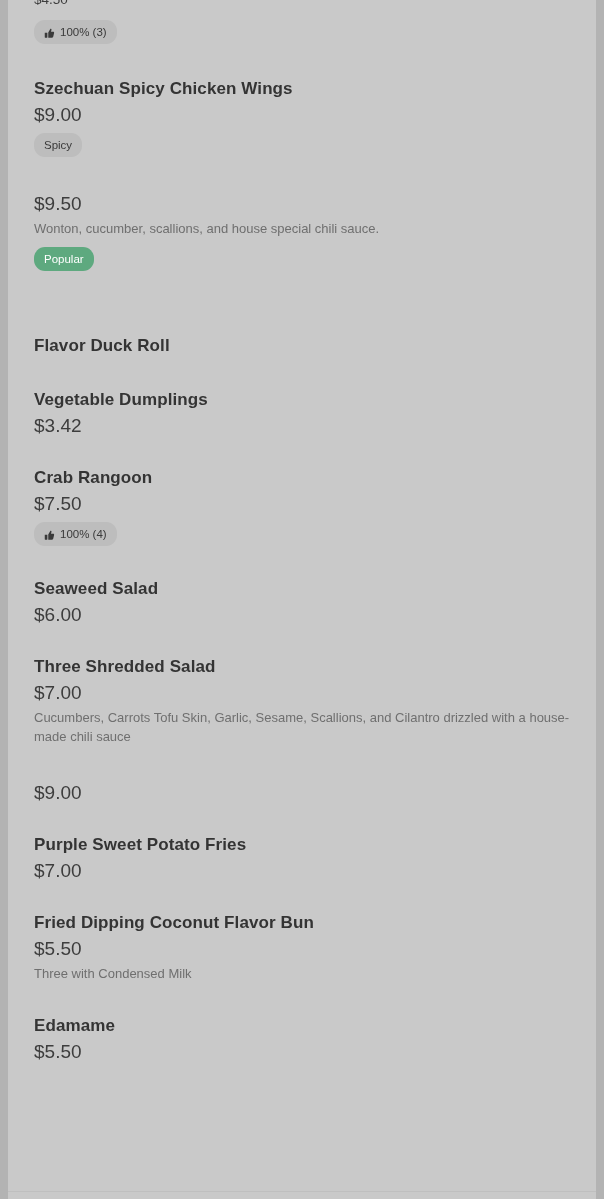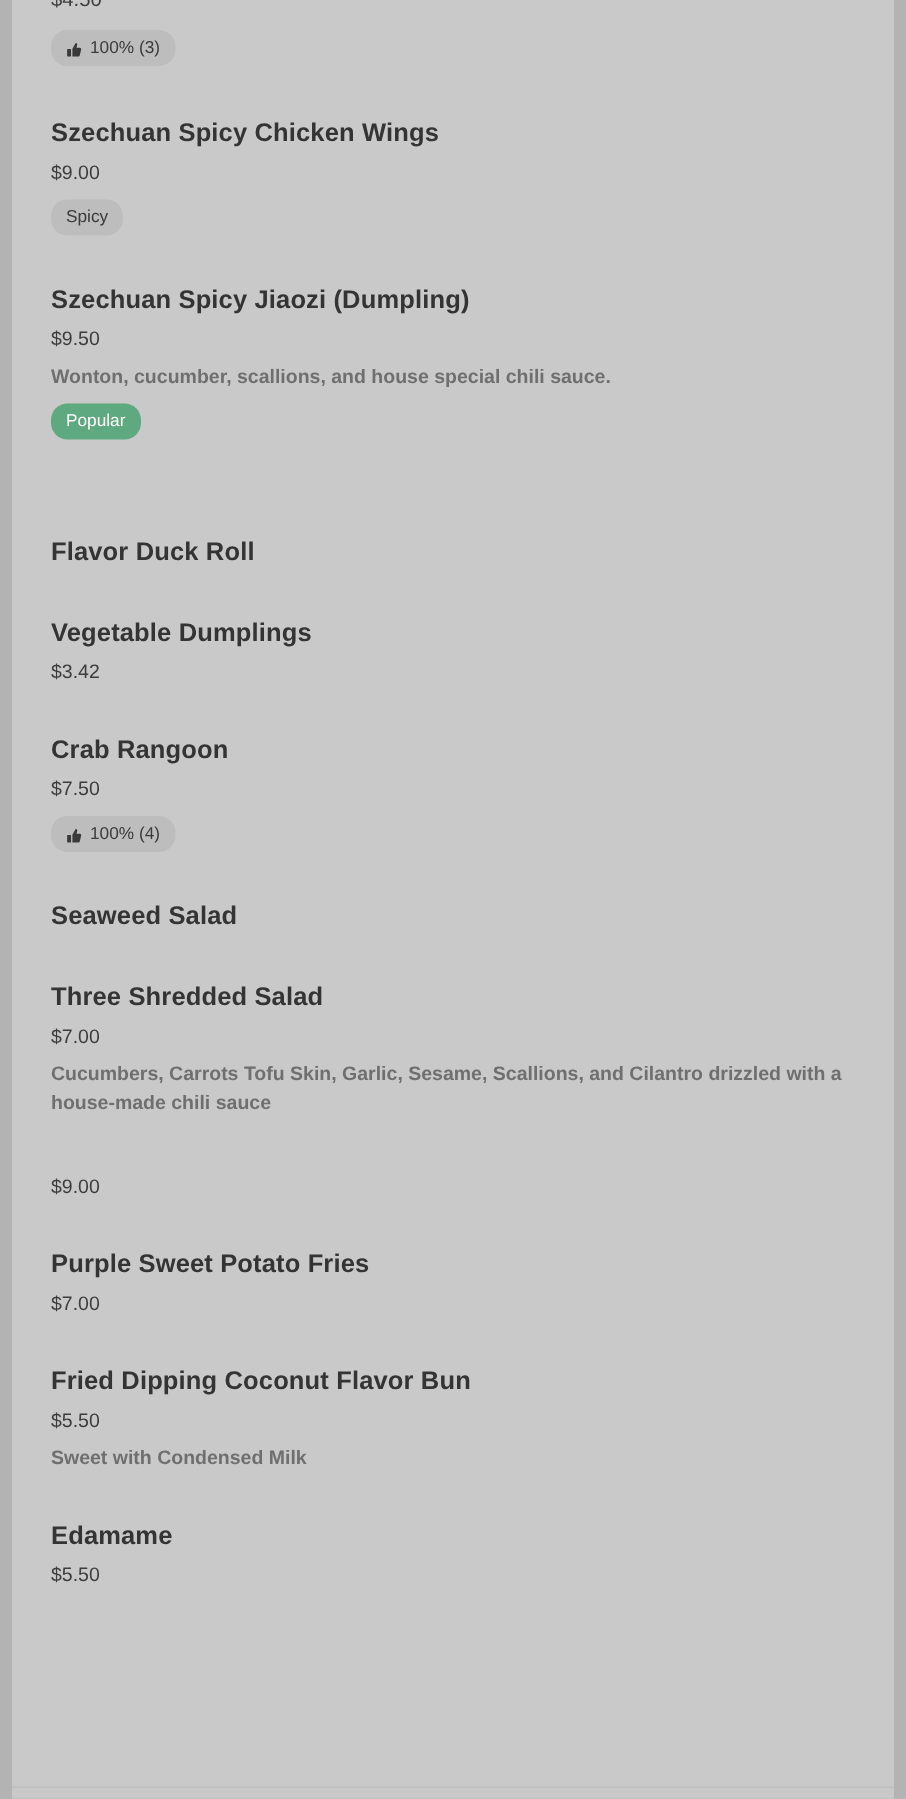--- a/index.html
+++ b/index.html
@@ -35,32 +35,31 @@
   }
   .item-name {
     font-size: 17px;
     font-weight: bold;
     color: #343434;
     line-height: 22px;
     letter-spacing: 0.1px;
     margin: 0;
   }
   .item-price {
-    font-size: 13px;
+    font-size: 19px;
     color: #3d3d3d;
     line-height: 18px;
     margin: 6px 0 0 0;
   }
   .item-desc {
     font-size: 13px;
     color: #6f6f6f;
     line-height: 19px;
     margin: 6px 0 0 0;
     max-width: 545px;
-    font-weight: bold;
   }
   .badge-row {
     margin-top: 9px;
     display: flex;
     gap: 6px;
   }
   .badge {
     display: inline-flex;
     align-items: center;
     gap: 5px;
@@ -155,21 +154,20 @@
       <div class="badge-row">
         <span class="badge grey">
           <span>Spicy</span>
         </span>
       </div>
     </div>
 
     <div class="gap-l"></div>
 
     <div class="item item-block">
-      <div class="item-name">Szechuan Spicy Jiaozi (Dumpling)</div>
       <div class="item-price">$9.50</div>
       <div class="item-desc">Wonton, cucumber, scallions, and house special chili sauce.</div>
       <div class="badge-row">
         <span class="badge green">
           <span>Popular</span>
         </span>
       </div>
     </div>
 
     <div class="gap-l"></div>
@@ -202,20 +200,21 @@
           </span>
           <span>100% (4)</span>
         </span>
       </div>
     </div>
 
     <div class="gap-l"></div>
 
     <div class="item item-block">
       <div class="item-name">Seaweed Salad</div>
+      <div class="item-price">$6.00</div>
     </div>
 
     <div class="gap-l"></div>
 
     <div class="item item-block">
       <div class="item-name">Three Shredded Salad</div>
       <div class="item-price">$7.00</div>
       <div class="item-desc">Cucumbers, Carrots Tofu Skin, Garlic, Sesame, Scallions, and Cilantro drizzled with a house-made chili sauce</div>
     </div>
 
@@ -230,21 +229,21 @@
     <div class="item item-block">
       <div class="item-name">Purple Sweet Potato Fries</div>
       <div class="item-price">$7.00</div>
     </div>
 
     <div class="gap-l"></div>
 
     <div class="item item-block">
       <div class="item-name">Fried Dipping Coconut Flavor Bun</div>
       <div class="item-price">$5.50</div>
-      <div class="item-desc">Sweet with Condensed Milk</div>
+      <div class="item-desc">Three with Condensed Milk</div>
     </div>
 
     <div class="gap-l"></div>
 
     <div class="item item-block">
       <div class="item-name">Edamame</div>
       <div class="item-price">$5.50</div>
     </div>
 
     <div class="bottom-rule"></div>

